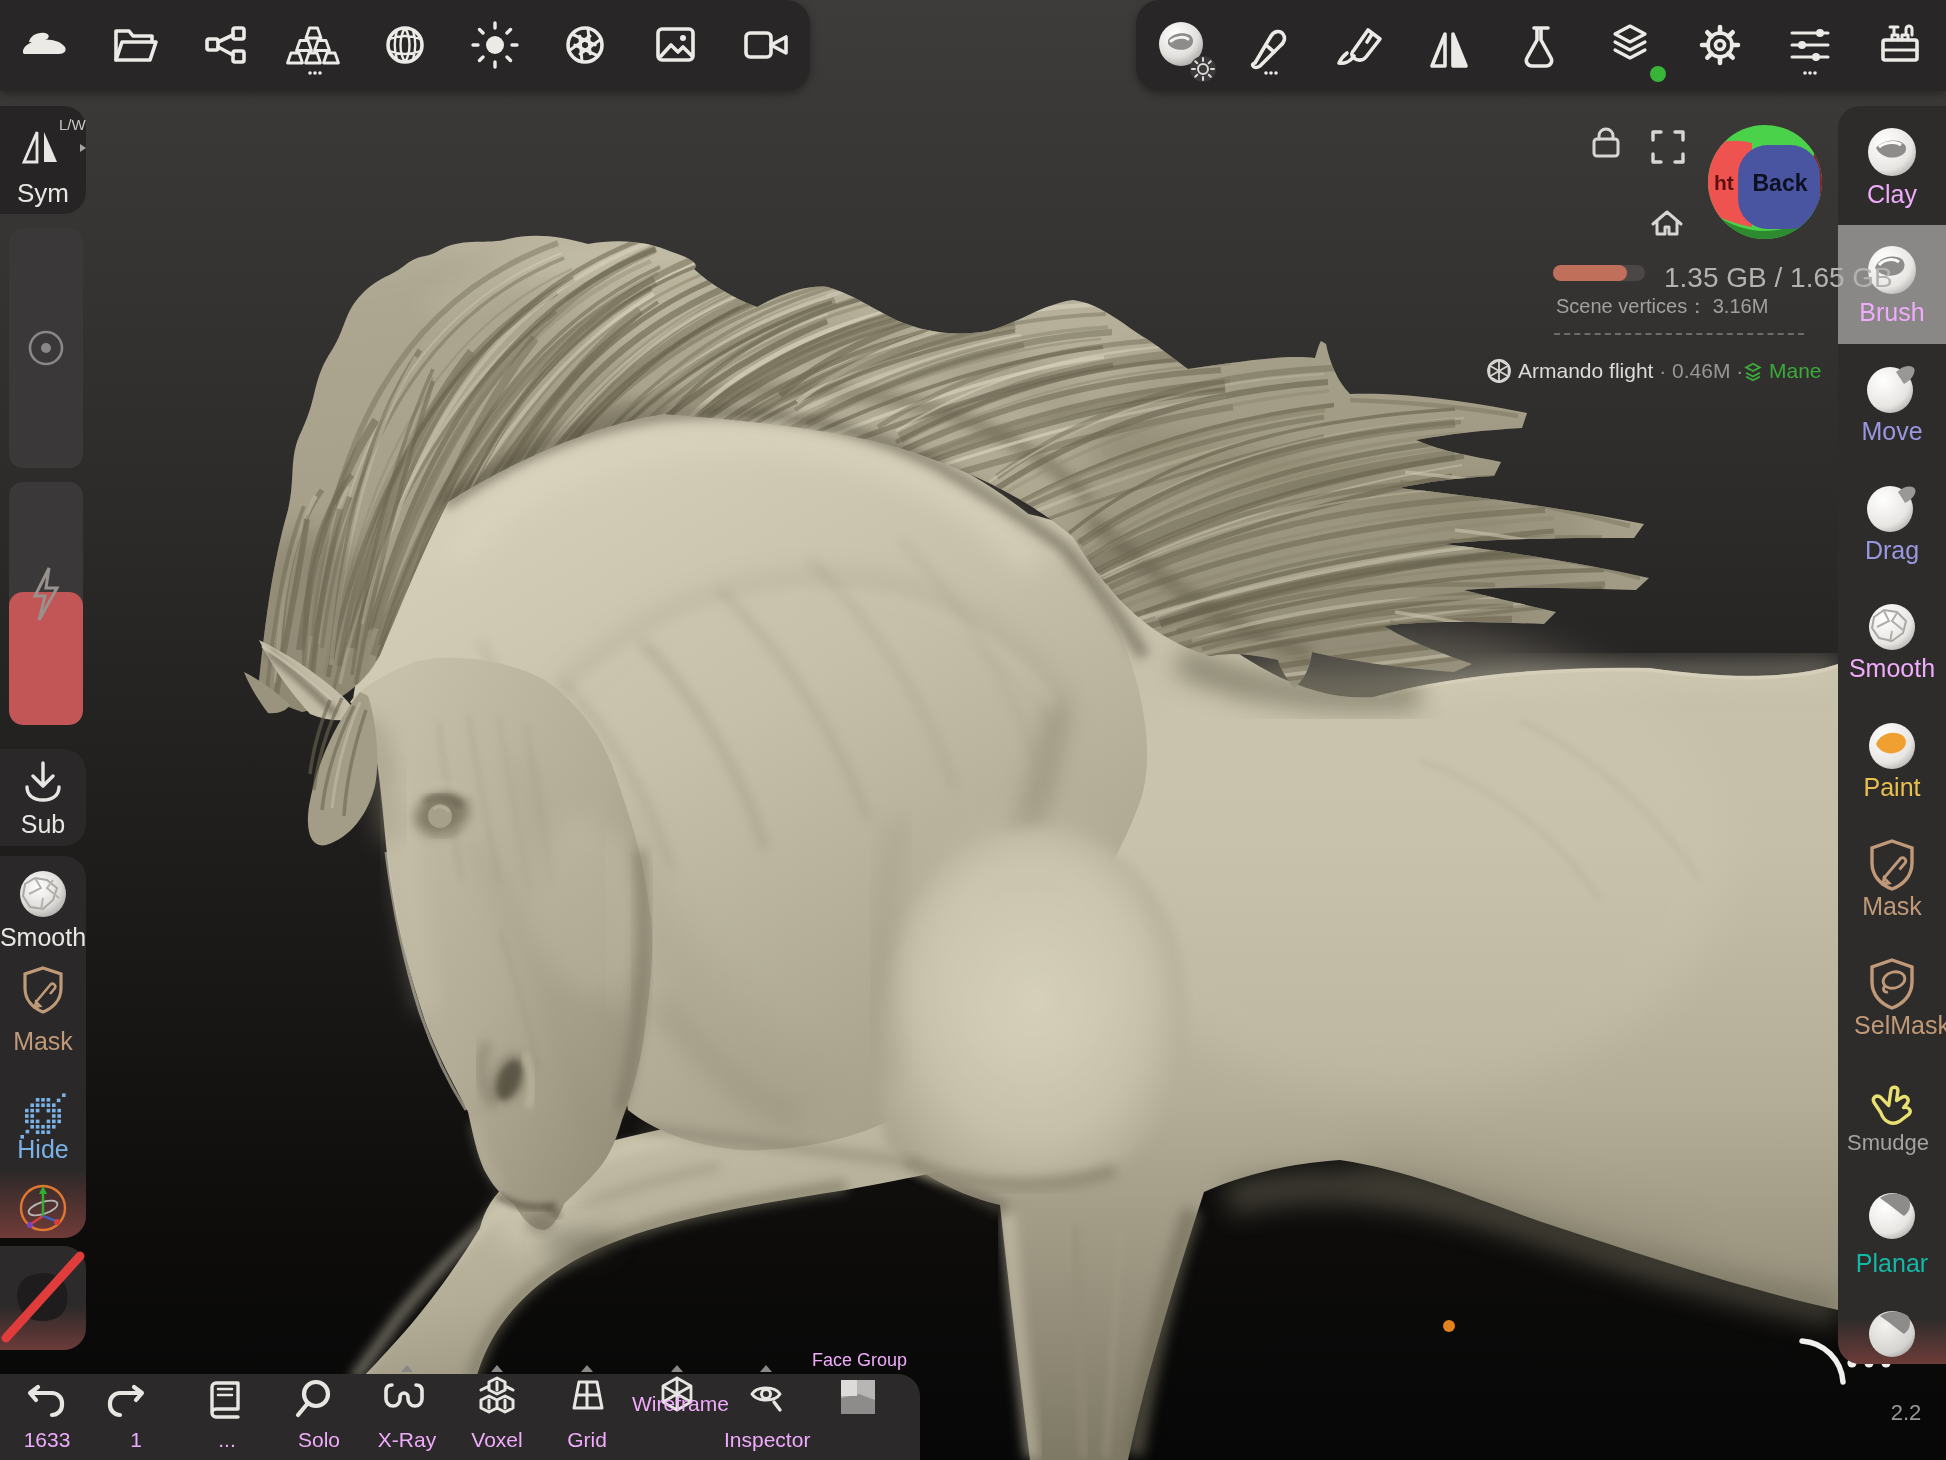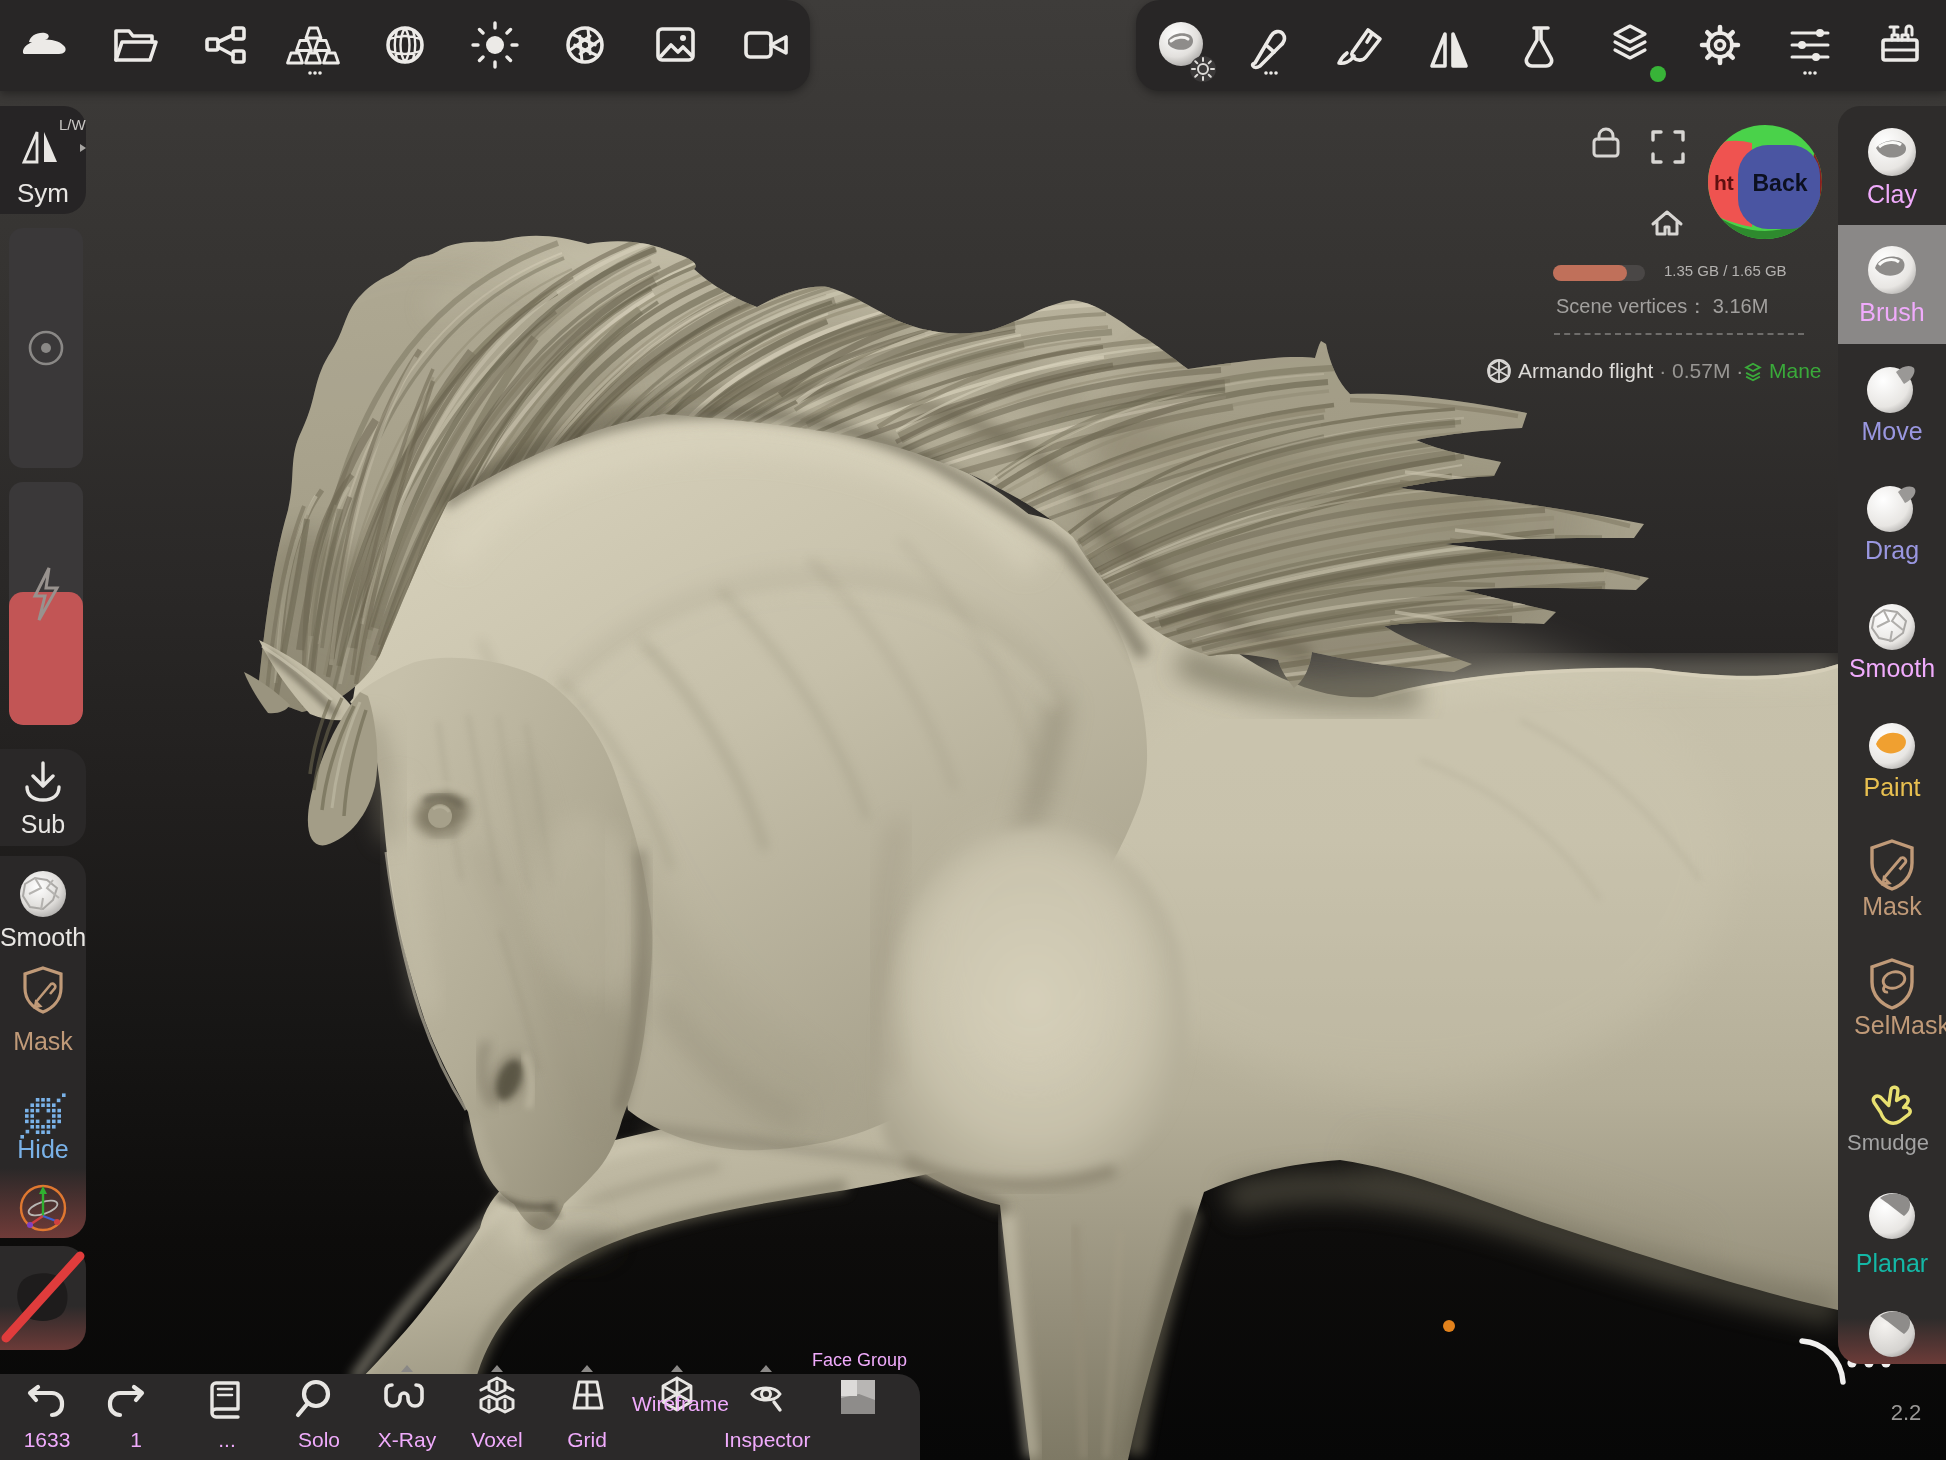--- a/index.html
+++ b/index.html
@@ -663,24 +663,24 @@
   <path d="M0,24 Q24,14 46,20 L46,104 Q22,100 0,88 Z" fill="#ef5350"></path>
   <path d="M110,18 Q102,59 110,100 L118,96 V22 Z" fill="#8a1f1f"></path>
   <rect x="32" y="22" width="82" height="84" rx="30" fill="#4a55a2"></rect>
   <text x="74" y="68" font-size="23" font-family="Liberation Sans" fill="#0c1020" text-anchor="middle" font-weight="bold">Back</text>
   <text x="8" y="67" font-size="21" font-family="Liberation Sans" fill="#5e1010" font-weight="bold">ht</text>
  </g>
 </svg>
 <div class="abs" style="left:1553px;top:265px;width:92px;height:16px;border-radius:8px;background:#4a4746">
  <div style="position:absolute;left:0;top:0;width:74px;height:16px;border-radius:8px;background:#c0705a"></div>
 </div>
-<div class="abs" style="left:1664px;top:262px;font-size:15px;color:#b4b2b0">1.35 GB / 1.65 GB</div>
+<div class="abs" style="left:1664px;top:262px;font-size:28px;color:#b4b2b0">1.35 GB / 1.65 GB</div>
 <div class="abs" style="left:1556px;top:293px;font-size:20px;color:#a2a09e">Scene vertices：  3.16M</div>
 <div class="abs" style="left:1554px;top:333px;width:250px;border-top:2px dashed #6e6c6a"></div>
 <svg class="ic" style="left:1486px;top:358px" width="26" height="26" viewBox="0 0 26 26" fill="none" stroke="#d8d6d3" stroke-width="1.8">
  <circle cx="13" cy="13" r="11"></circle>
  <path d="M13,2 l9.5,5.5 v11 L13,24 l-9.5,-5.5 v-11 Z M13,2 v22 M3.5,7.5 l19,11 M22.5,7.5 l-19,11"></path>
 </svg>
-<div class="abs" style="left:1518px;top:359px;font-size:21px;color:#dddbd8">Armando flight<span style="color:#989693"> · 0.57M · </span></div>
+<div class="abs" style="left:1518px;top:359px;font-size:21px;color:#dddbd8">Armando flight<span style="color:#989693"> · 0.46M · </span></div>
 <svg class="ic" style="left:1742px;top:361px" width="22" height="22" viewBox="0 0 48 48" fill="none" stroke="#3aaa3a" stroke-width="4">
  <path d="M24,6 l15,8 -15,8 -15,-8 Z M9,26 l15,8 15,-8 M9,34 l15,8 15,-8"></path>
 </svg>
 <div class="abs" style="left:1769px;top:359px;font-size:21px;color:#3aaa3a">Mane</div>
 
 </body></html>

